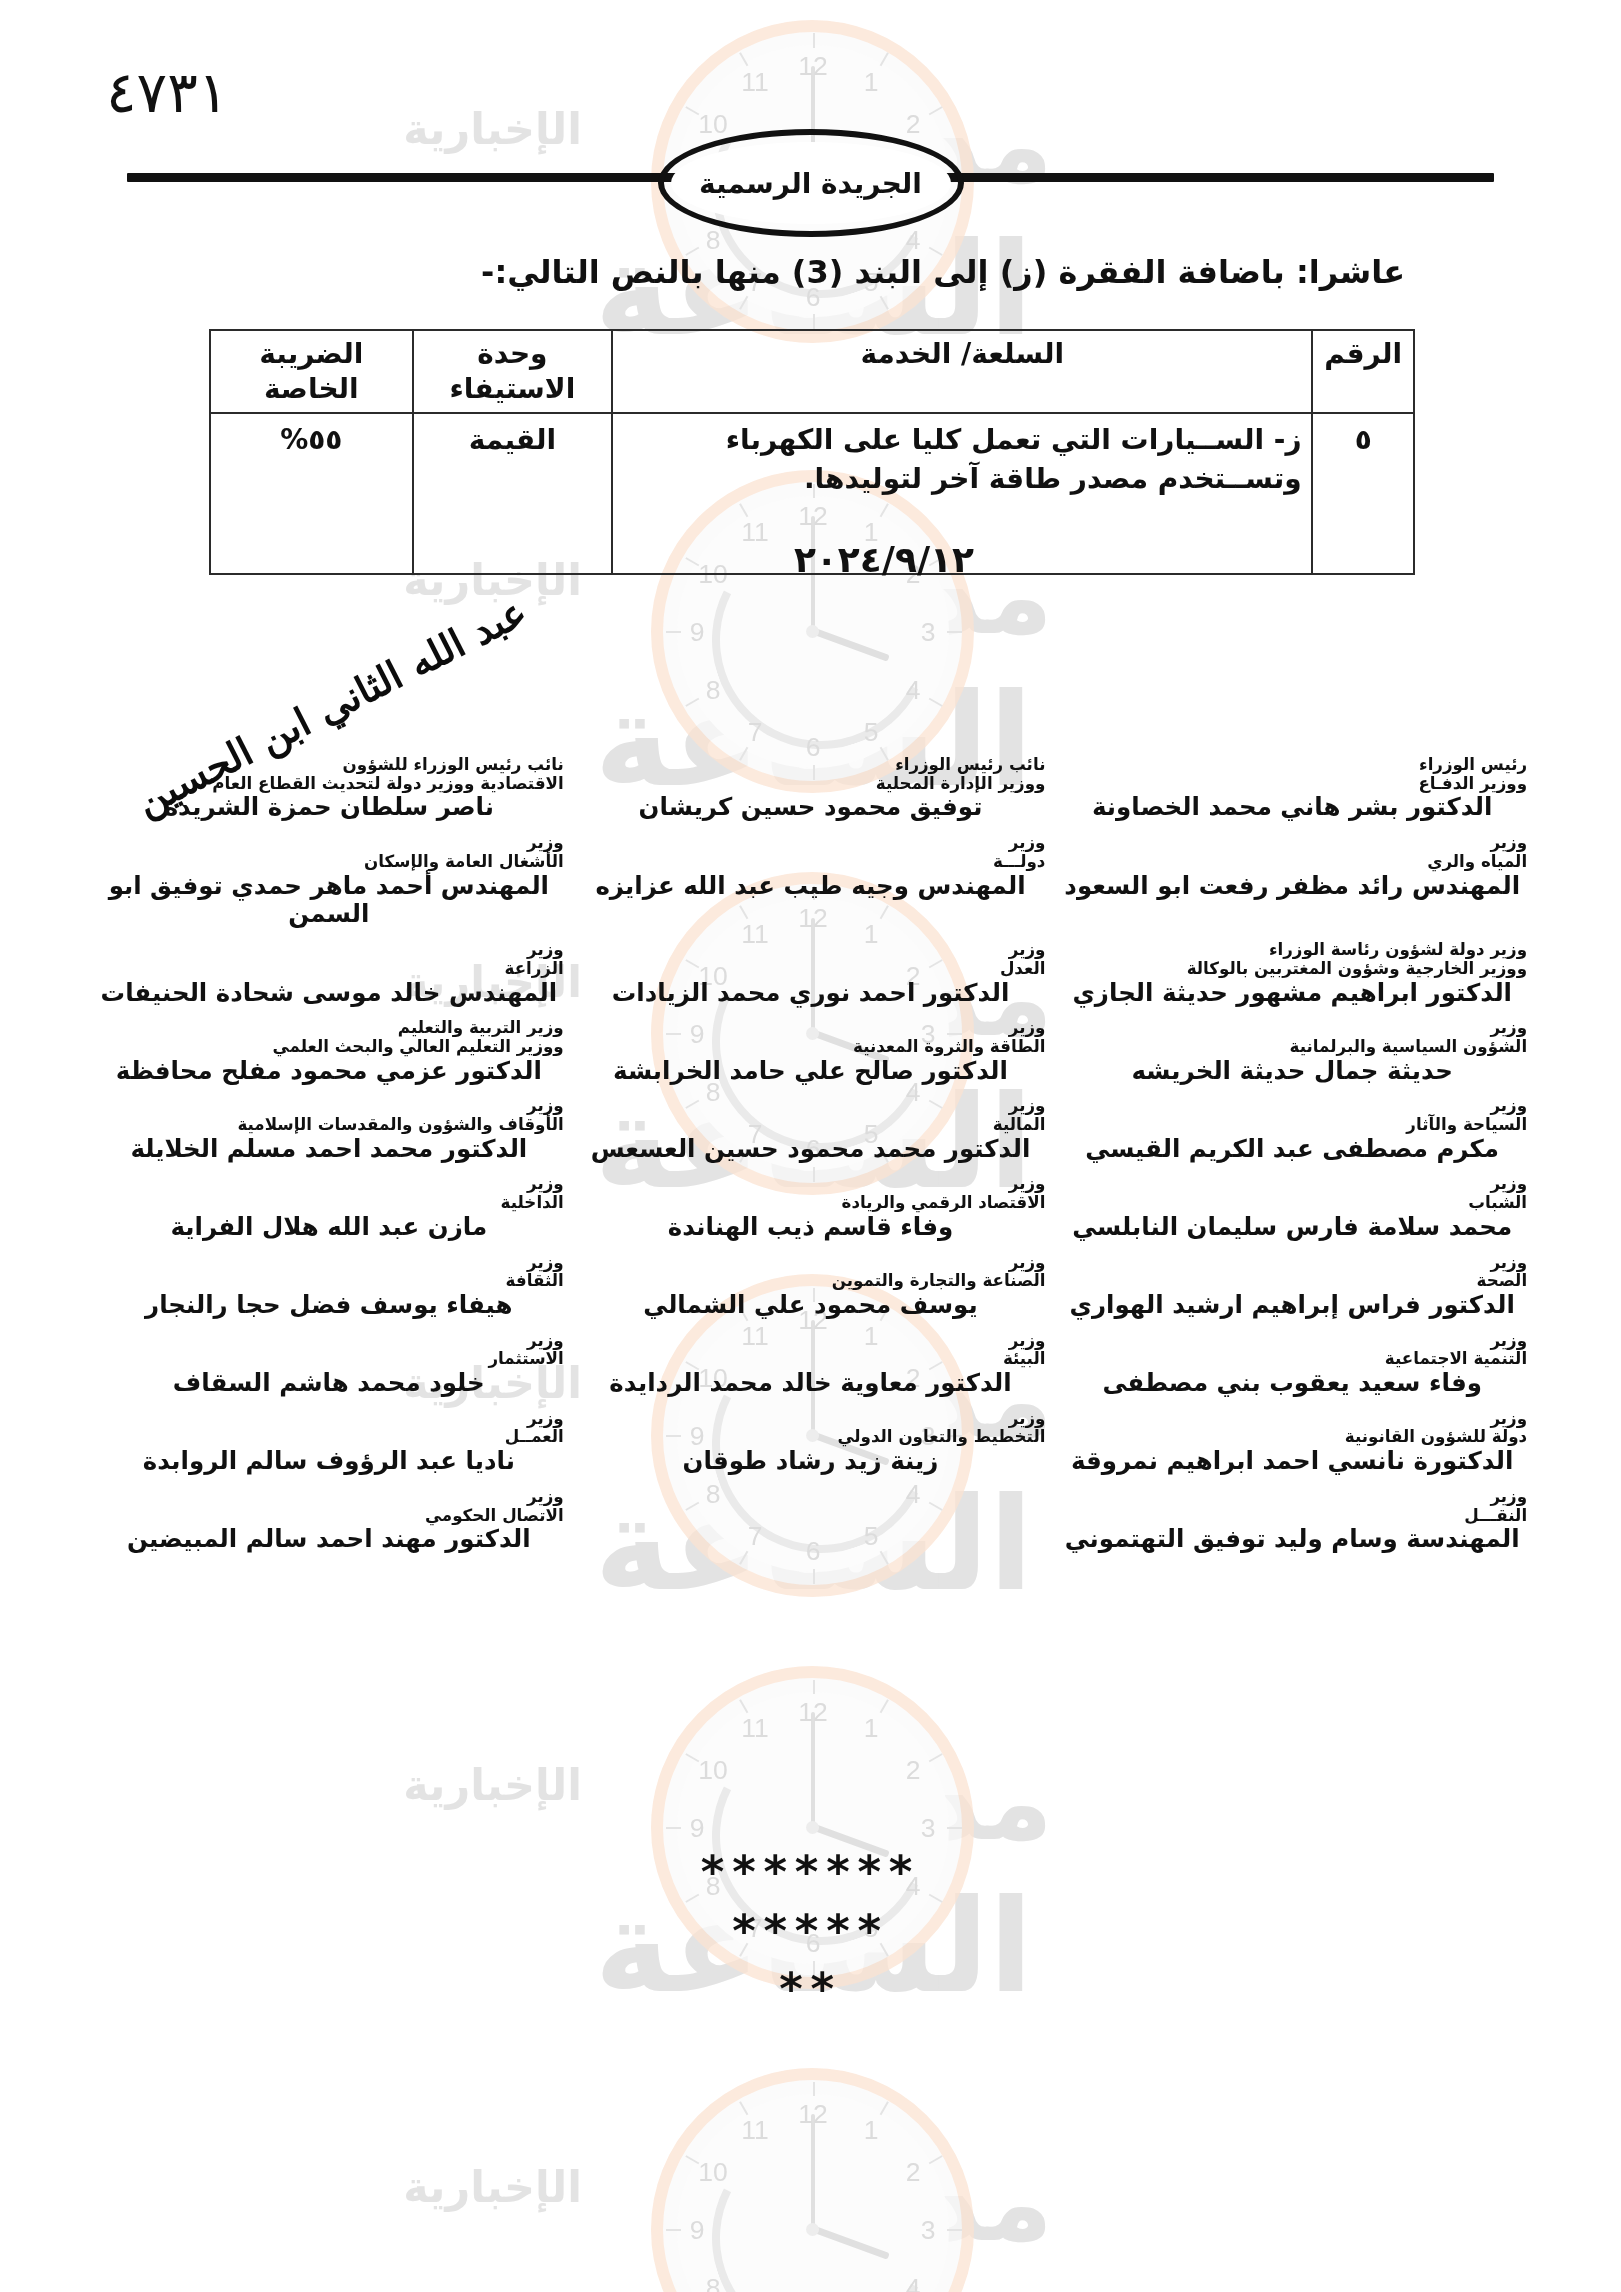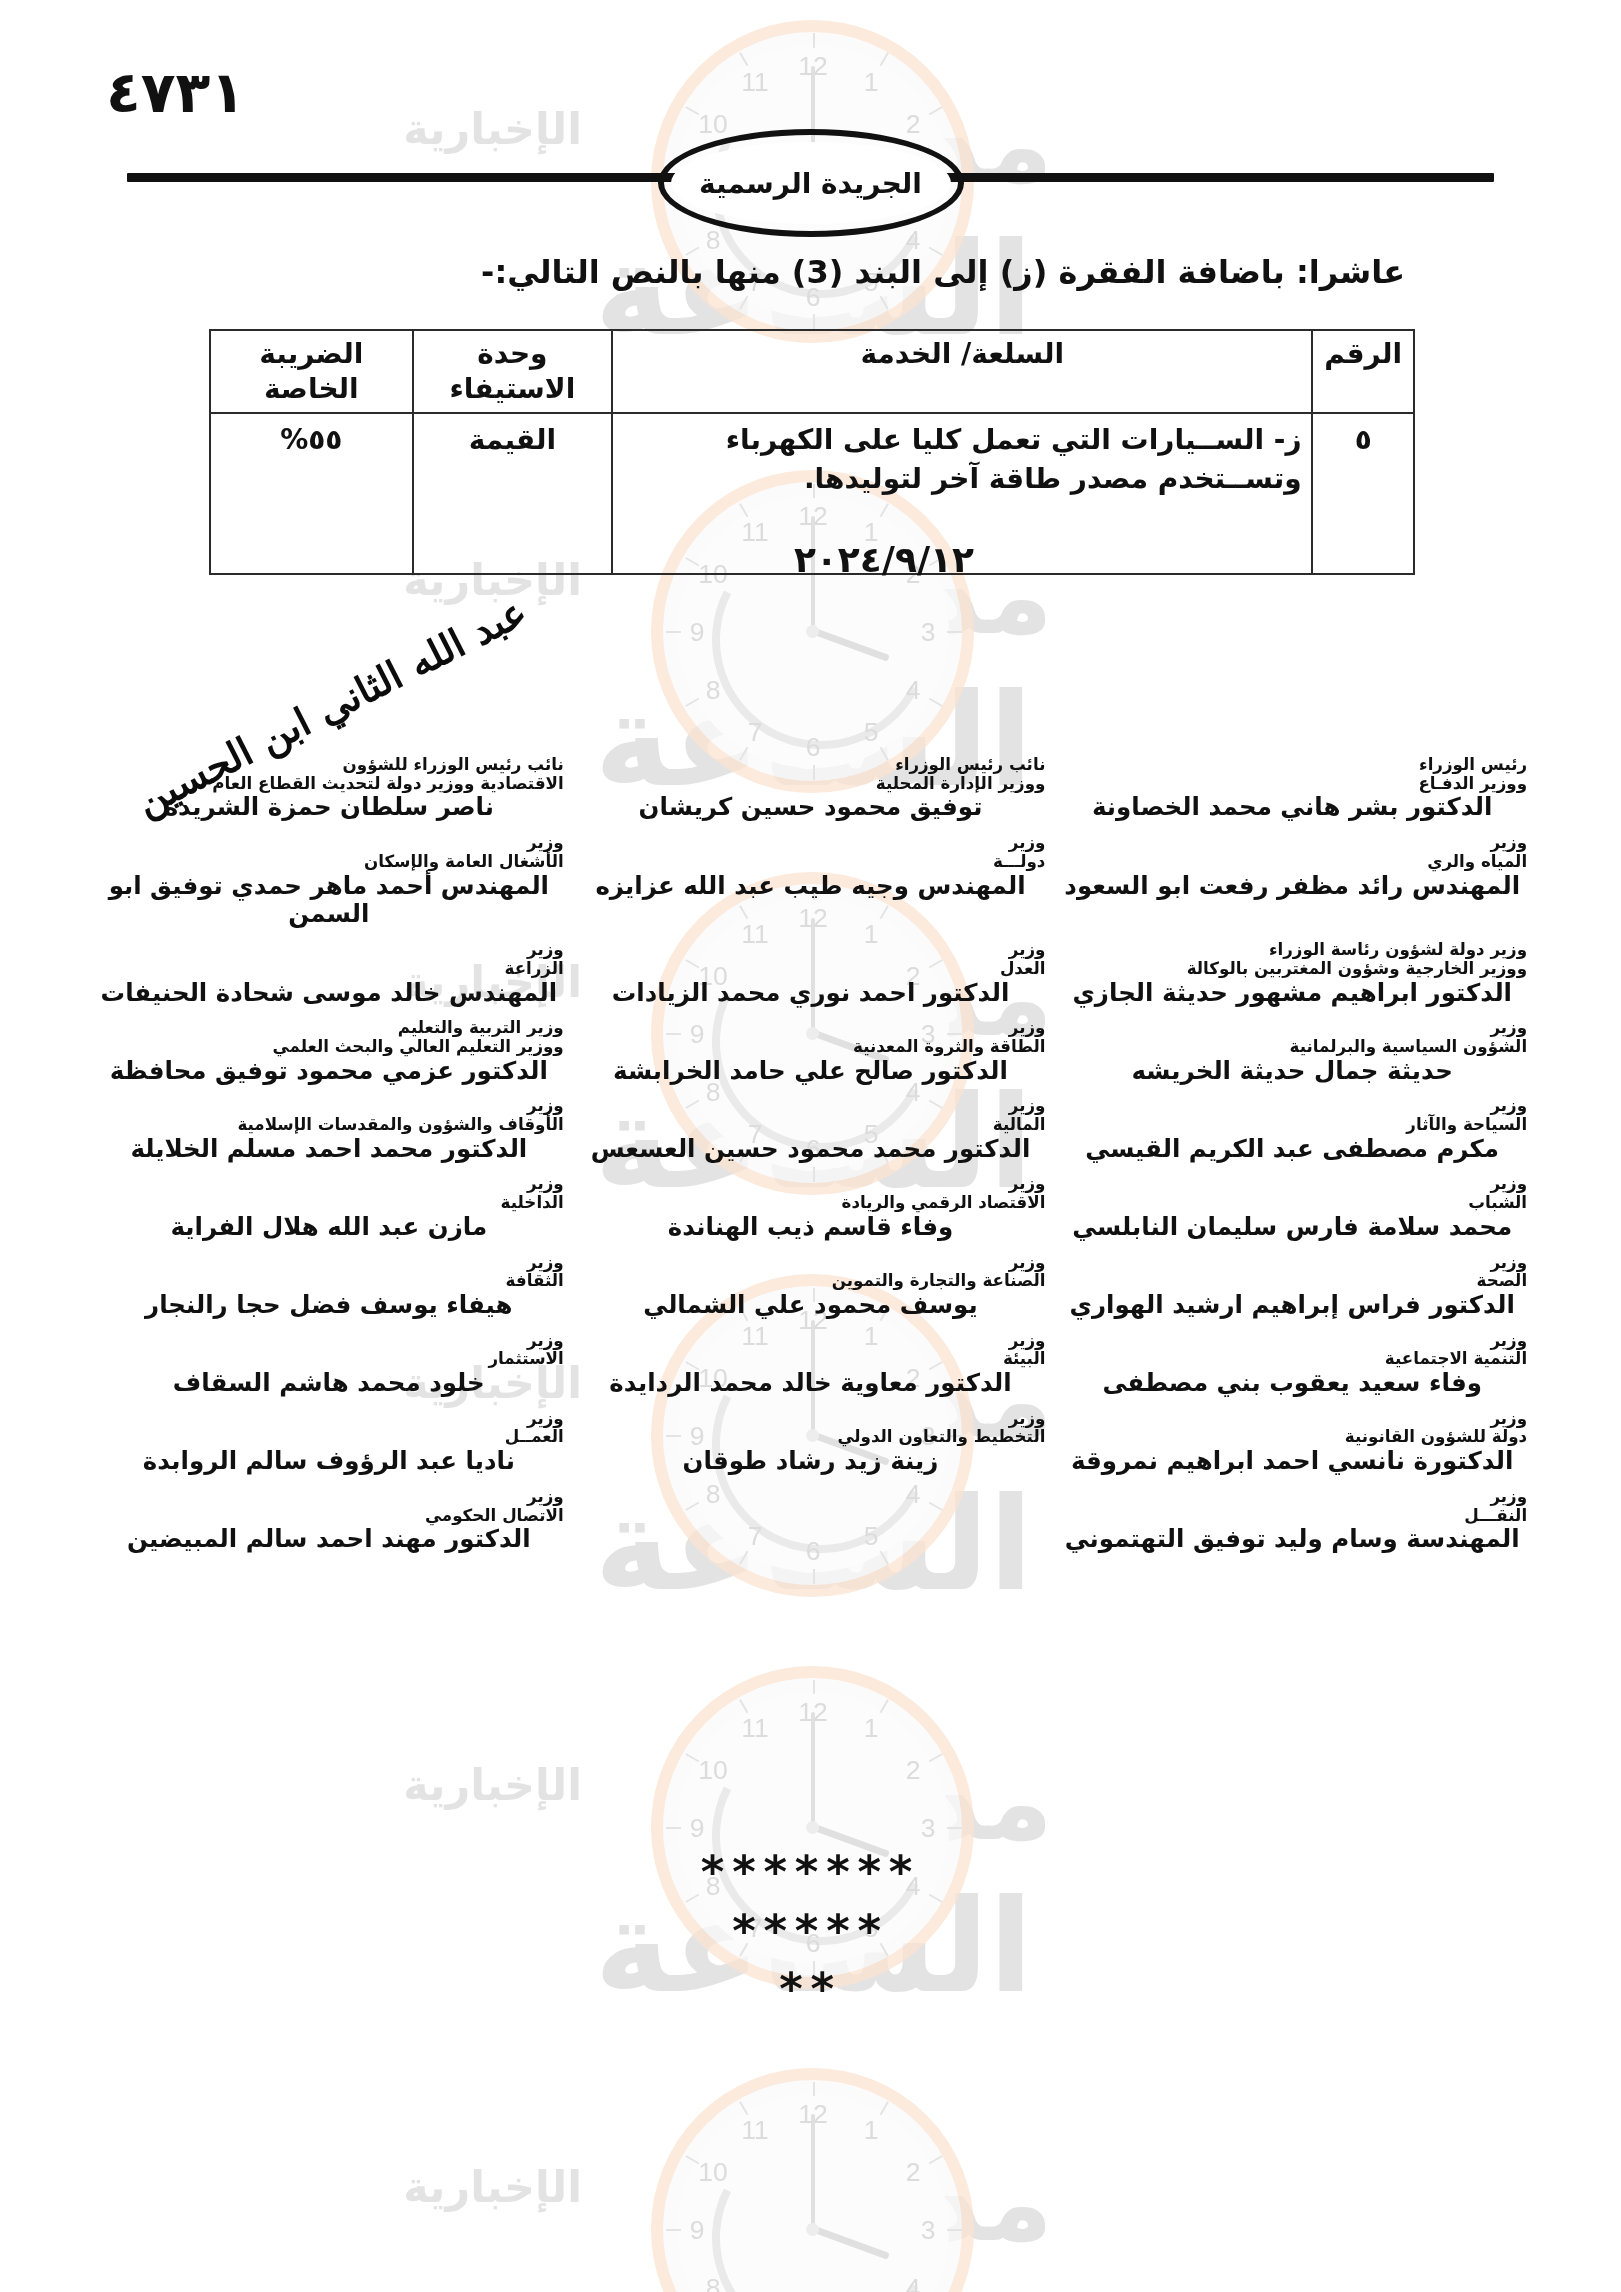--- a/index.html
+++ b/index.html
@@ -104,21 +104,21 @@
   .content {
     position: relative;
     z-index: 2;
   }
 
   .page-number {
     position: absolute;
     top: 59px;
     left: 106px;
     font-size: 57px;
-    font-weight: bold;
+    font-weight: normal;
     letter-spacing: 5.9px;
     color: #111;
     font-family: "DejaVu Sans", sans-serif;
   }
 
   .masthead {
     position: absolute;
     top: 173px;
     left: 127px;
     right: 127px;
@@ -572,21 +572,21 @@
           <div class="cab-cell">
             <div class="cab-title">وزير<br>الشؤون السياسية والبرلمانية</div>
             <div class="cab-name">حديثة جمال حديثة الخريشه</div>
           </div>
           <div class="cab-cell">
             <div class="cab-title">وزير<br>الطاقة والثروة المعدنية</div>
             <div class="cab-name">الدكتور صالح علي حامد الخرابشة</div>
           </div>
           <div class="cab-cell">
             <div class="cab-title">وزير التربية والتعليم<br>ووزير التعليم العالي والبحث العلمي</div>
-            <div class="cab-name">الدكتور عزمي محمود توفيق محافظة</div>
+            <div class="cab-name">الدكتور عزمي محمود مفلح محافظة</div>
           </div>
         </div>
         <div class="cab-row">
           <div class="cab-cell">
             <div class="cab-title">وزير<br>السياحة والآثار</div>
             <div class="cab-name">مكرم مصطفى عبد الكريم القيسي</div>
           </div>
           <div class="cab-cell">
             <div class="cab-title">وزير<br>المالية</div>
             <div class="cab-name">الدكتور محمد محمود حسين العسعس</div>

